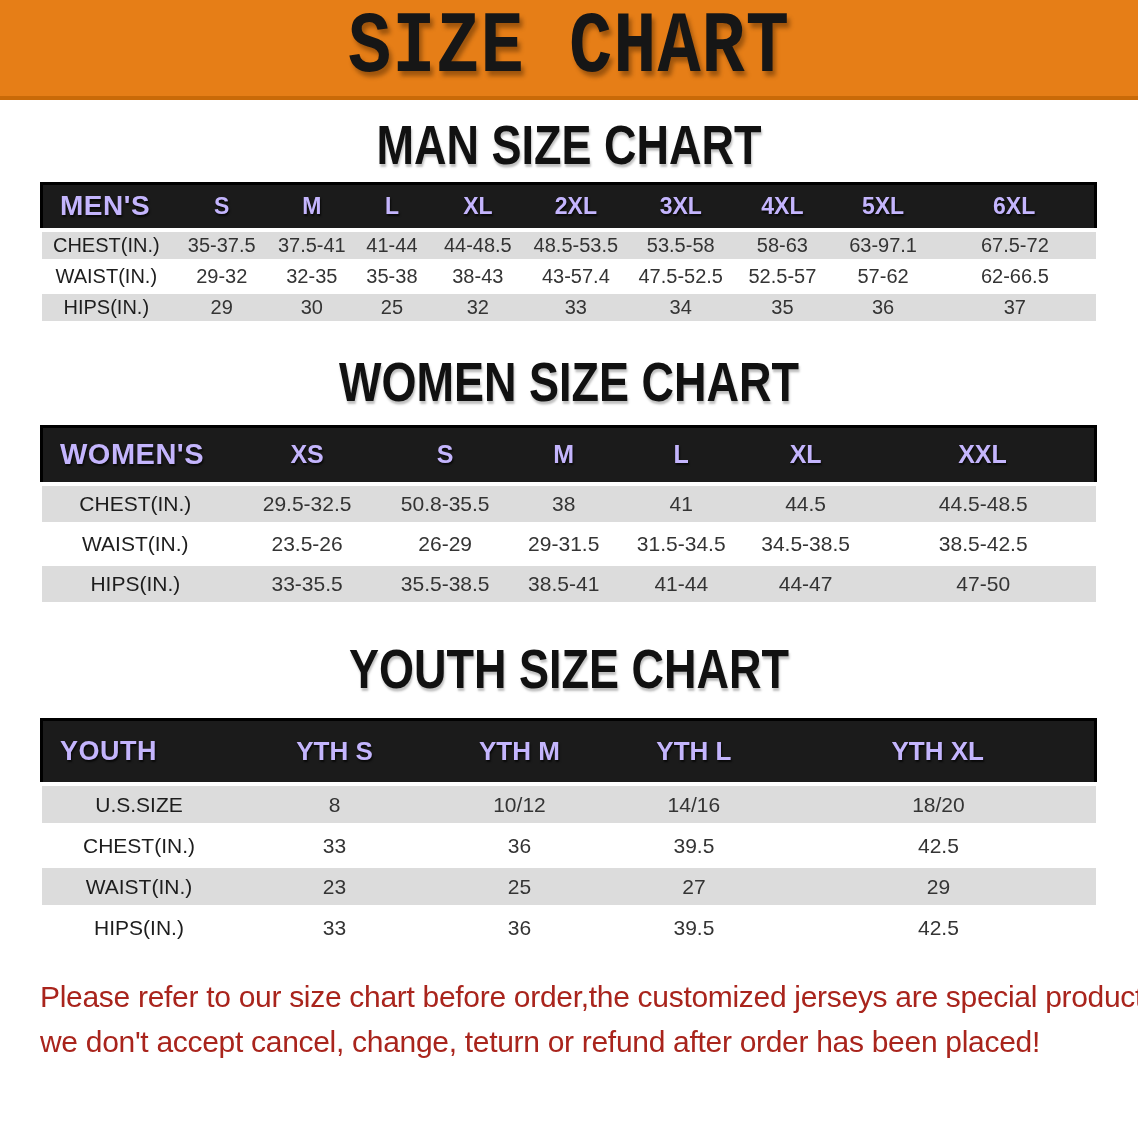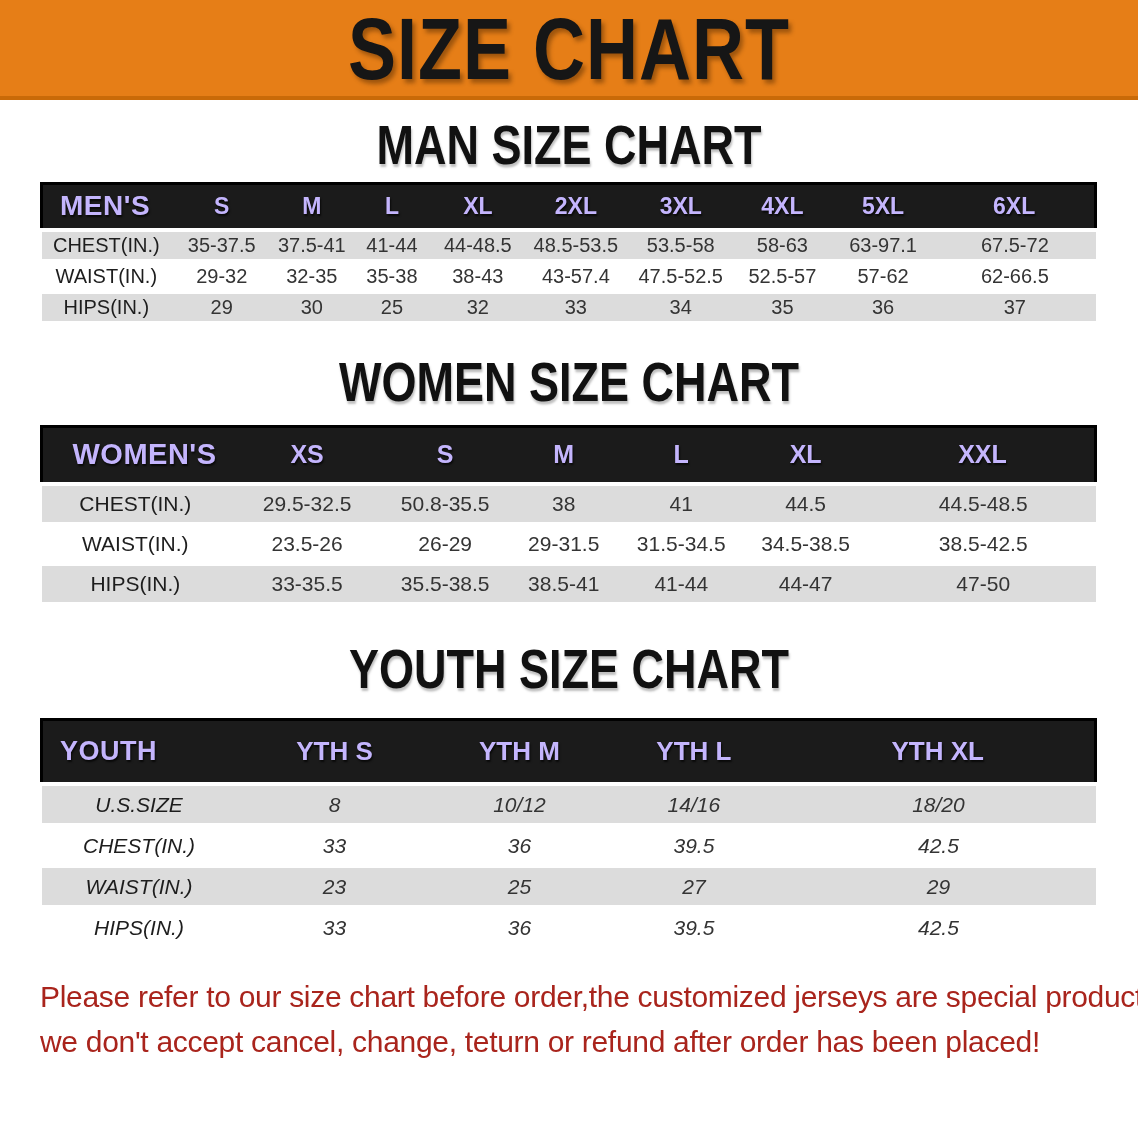--- a/index.html
+++ b/index.html
@@ -15,21 +15,21 @@
   *{box-sizing:border-box;}
   html,body{margin:0;padding:0;}
   body{
     width:1138px;height:1132px;overflow:hidden;background:#ffffff;
     font-family:"Liberation Sans",sans-serif;
   }
   
   .banner{
     height:100px;background:var(--banner_orange);
     border-bottom:4px solid var(--banner_edge);
-    display:flex;align-items:center;justify-content:center;
+    display:flex;align-items:center;justify-content:center;font-family:Liberation Mono, monospace;
   }
   .banner h1{
     margin:0;font-size:72px;font-weight:bold;color:#161616;
     letter-spacing:1px;transform:scaleY(1.22);transform-origin:center;
     text-shadow:3px 4px 4px rgba(70,35,0,0.45);
     white-space:nowrap;
   }
   
   .section-heading{
     text-align:center;font-weight:bold;color:#111;line-height:1.1;
@@ -52,31 +52,31 @@
     text-shadow:1px 2px 2px rgba(0,0,0,0.7);
     text-align:center;padding:0;
   }
   thead th:first-child{border-left:3px solid var(--bar_border);}
   thead th:last-child{border-right:3px solid var(--bar_border);}
   th.tbl-label{text-align:left;padding-left:17px;letter-spacing:0.5px;}
   .s0 thead th{height:47px;font-size:23px;}
   .s1 thead th{height:58px;font-size:25px;}
   .s2 thead th{height:65px;font-size:26px;}
   .s0 th.tbl-label{font-size:28px;}
-  .s1 th.tbl-label{font-size:29px;text-align:center;}
+  .s1 th.tbl-label{font-size:29px;}
   .s2 th.tbl-label{font-size:27px;}
   tbody td{
     text-align:center;color:var(--cell_text);background:#ffffff;
     border-top:4px solid #ffffff;border-bottom:4px solid #ffffff;
     padding:0;white-space:nowrap;
   }
   tbody tr.gray td{background:var(--row_gray);}
   .s0 tbody td{height:31px;font-size:20px;}
   .s1 tbody td{height:40px;font-size:21px;}
-  .s2 tbody td{height:41px;font-size:21px;font-style:italic;}
+  .s2 tbody td{height:41px;font-size:21px;}
   td.row-label{color:var(--text_dark);}
   .s0 td.row-label{font-size:20px;}
   .s1 td.row-label{font-size:21px;}
   .s2 td.row-label{font-size:21px;}
   
   .notice{
     margin:24px 38px 0 40px;color:var(--notice_red);
     font-size:30px;line-height:45px;letter-spacing:-0.3px;
   }
   .notice p{margin:0;white-space:nowrap;}

